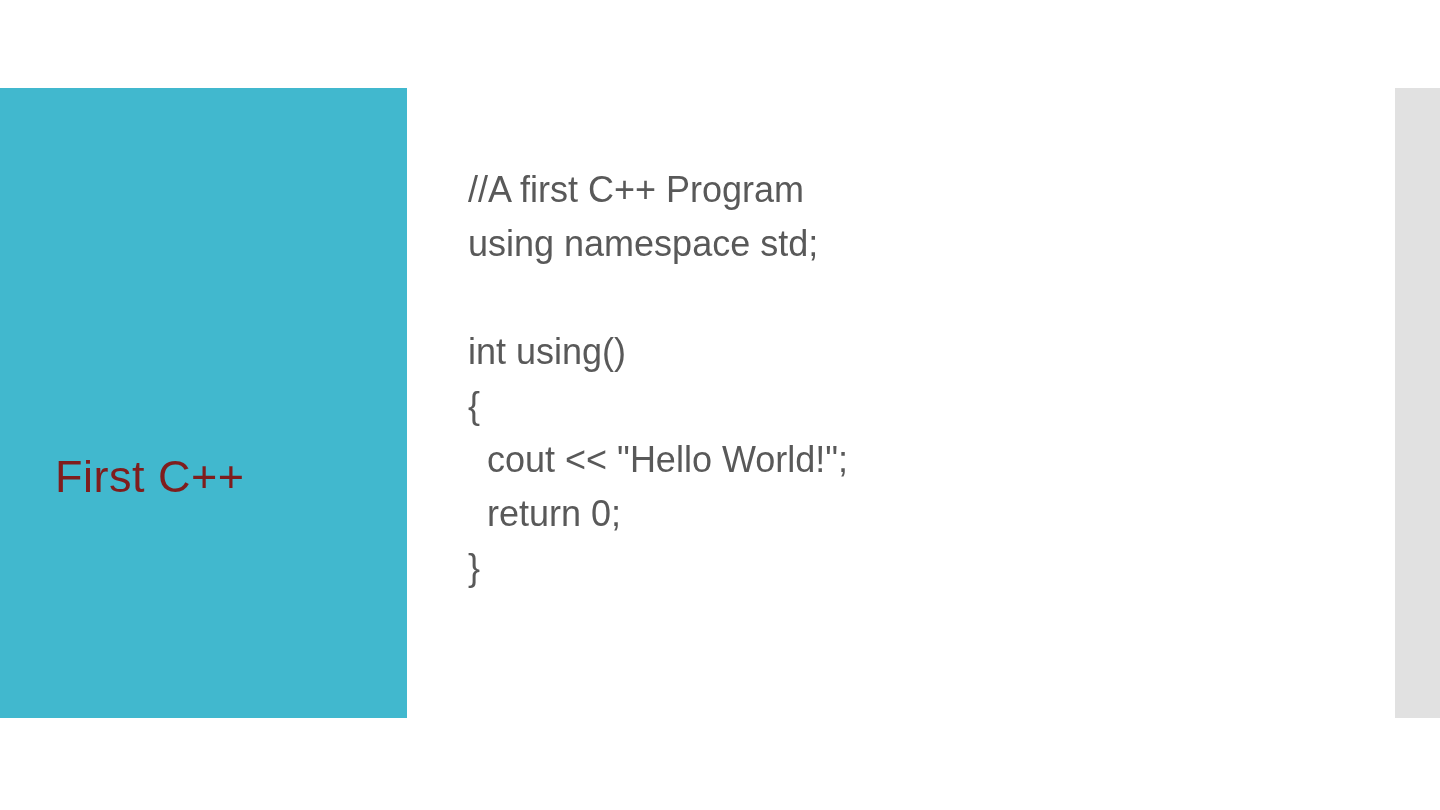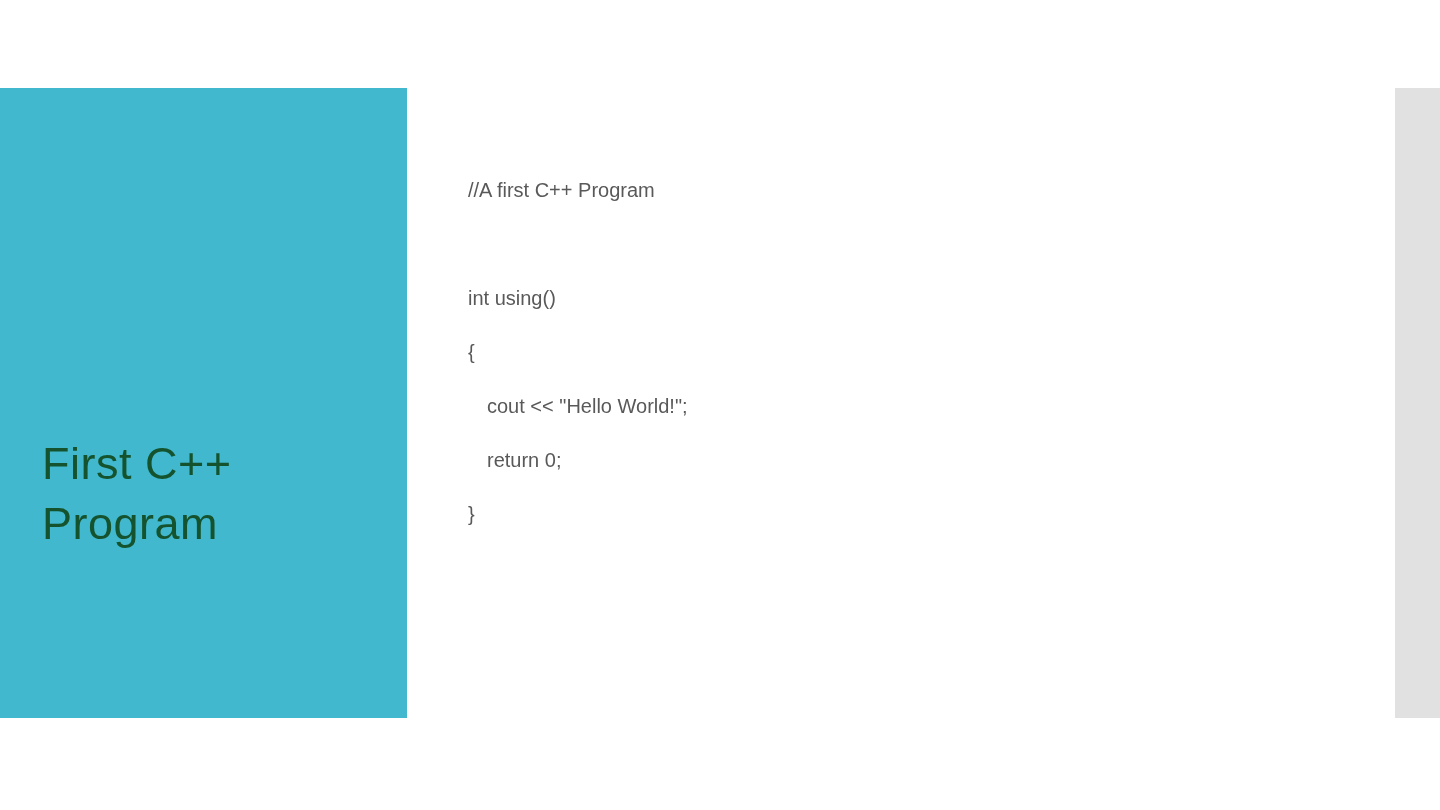--- a/index.html
+++ b/index.html
@@ -20,36 +20,37 @@
     left: 0;
     top: 88px;
     width: 407px;
     height: 630px;
     background: #41b8ce;
   }
   .slide-title {
     position: absolute;
     left: 40px;
     top: 344px;
-    margin: 2px;
-    color: #14532d;
+    margin: 15px;
+    color: #7f1d1d;
     font-size: 45px;
     line-height: 60px;
     font-weight: 400;
     letter-spacing: 0.5px;
+    text-align: center;
   }
   .slide-title .title-line {
     display: block;
   }
   .code-block {
     position: absolute;
     left: 468px;
     top: 163px;
     color: #595959;
-    font-size: 20px;
+    font-size: 36px;
   }
   .code-line {
     min-height: 54px;
     line-height: 54px;
     white-space: pre;
   }
   .code-line.indent {
     padding-left: 19px;
   }
   .accent-bar {
@@ -62,26 +63,26 @@
   }
 </style>
 </head>
 <body>
 
 <div class="slide">
 
   <div class="title-box">
     <h1 class="slide-title">
       <span class="title-line">First C++</span>
-      <span class="title-line">Program</span>
     </h1>
   </div>
 
   <div class="code-block">
     <div class="code-line">//A first C++ Program</div>
+    <div class="code-line">using namespace std;</div>
     <div class="code-line"></div>
     <div class="code-line">int using()</div>
     <div class="code-line">{</div>
     <div class="code-line indent">cout &lt;&lt; "Hello World!";</div>
     <div class="code-line indent">return 0;</div>
     <div class="code-line">}</div>
   </div>
 
   <div class="accent-bar"></div>
 

